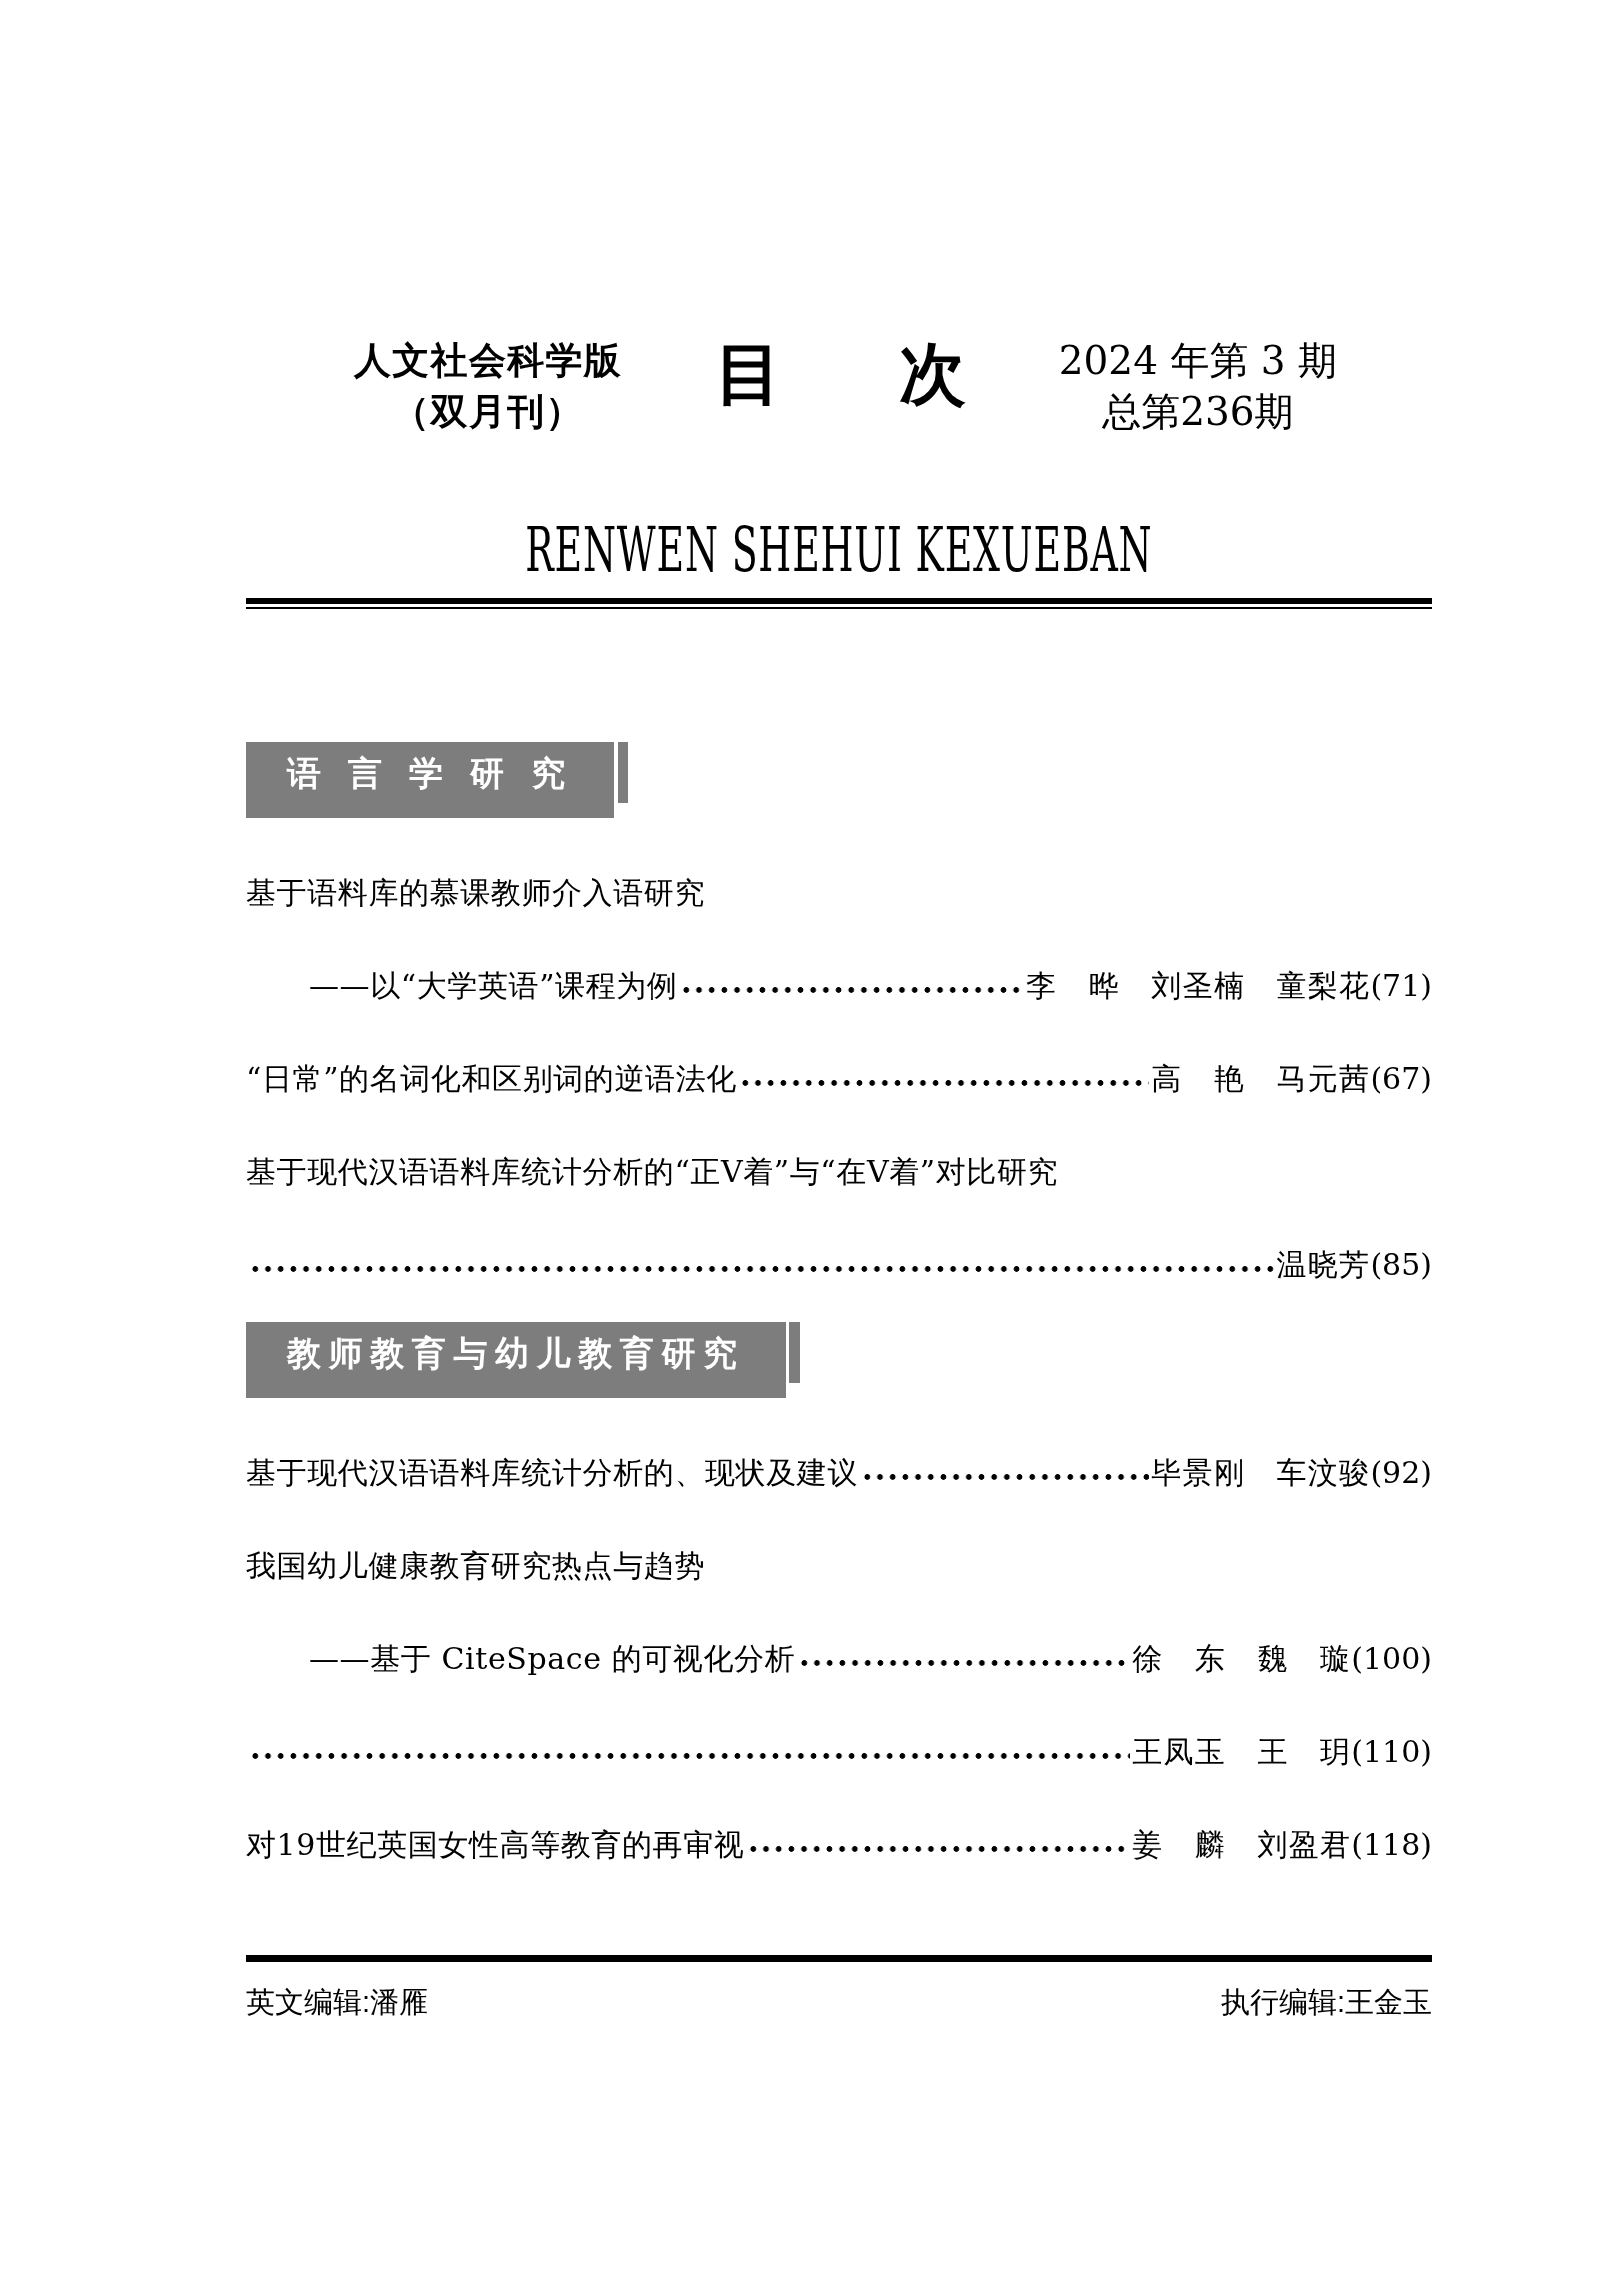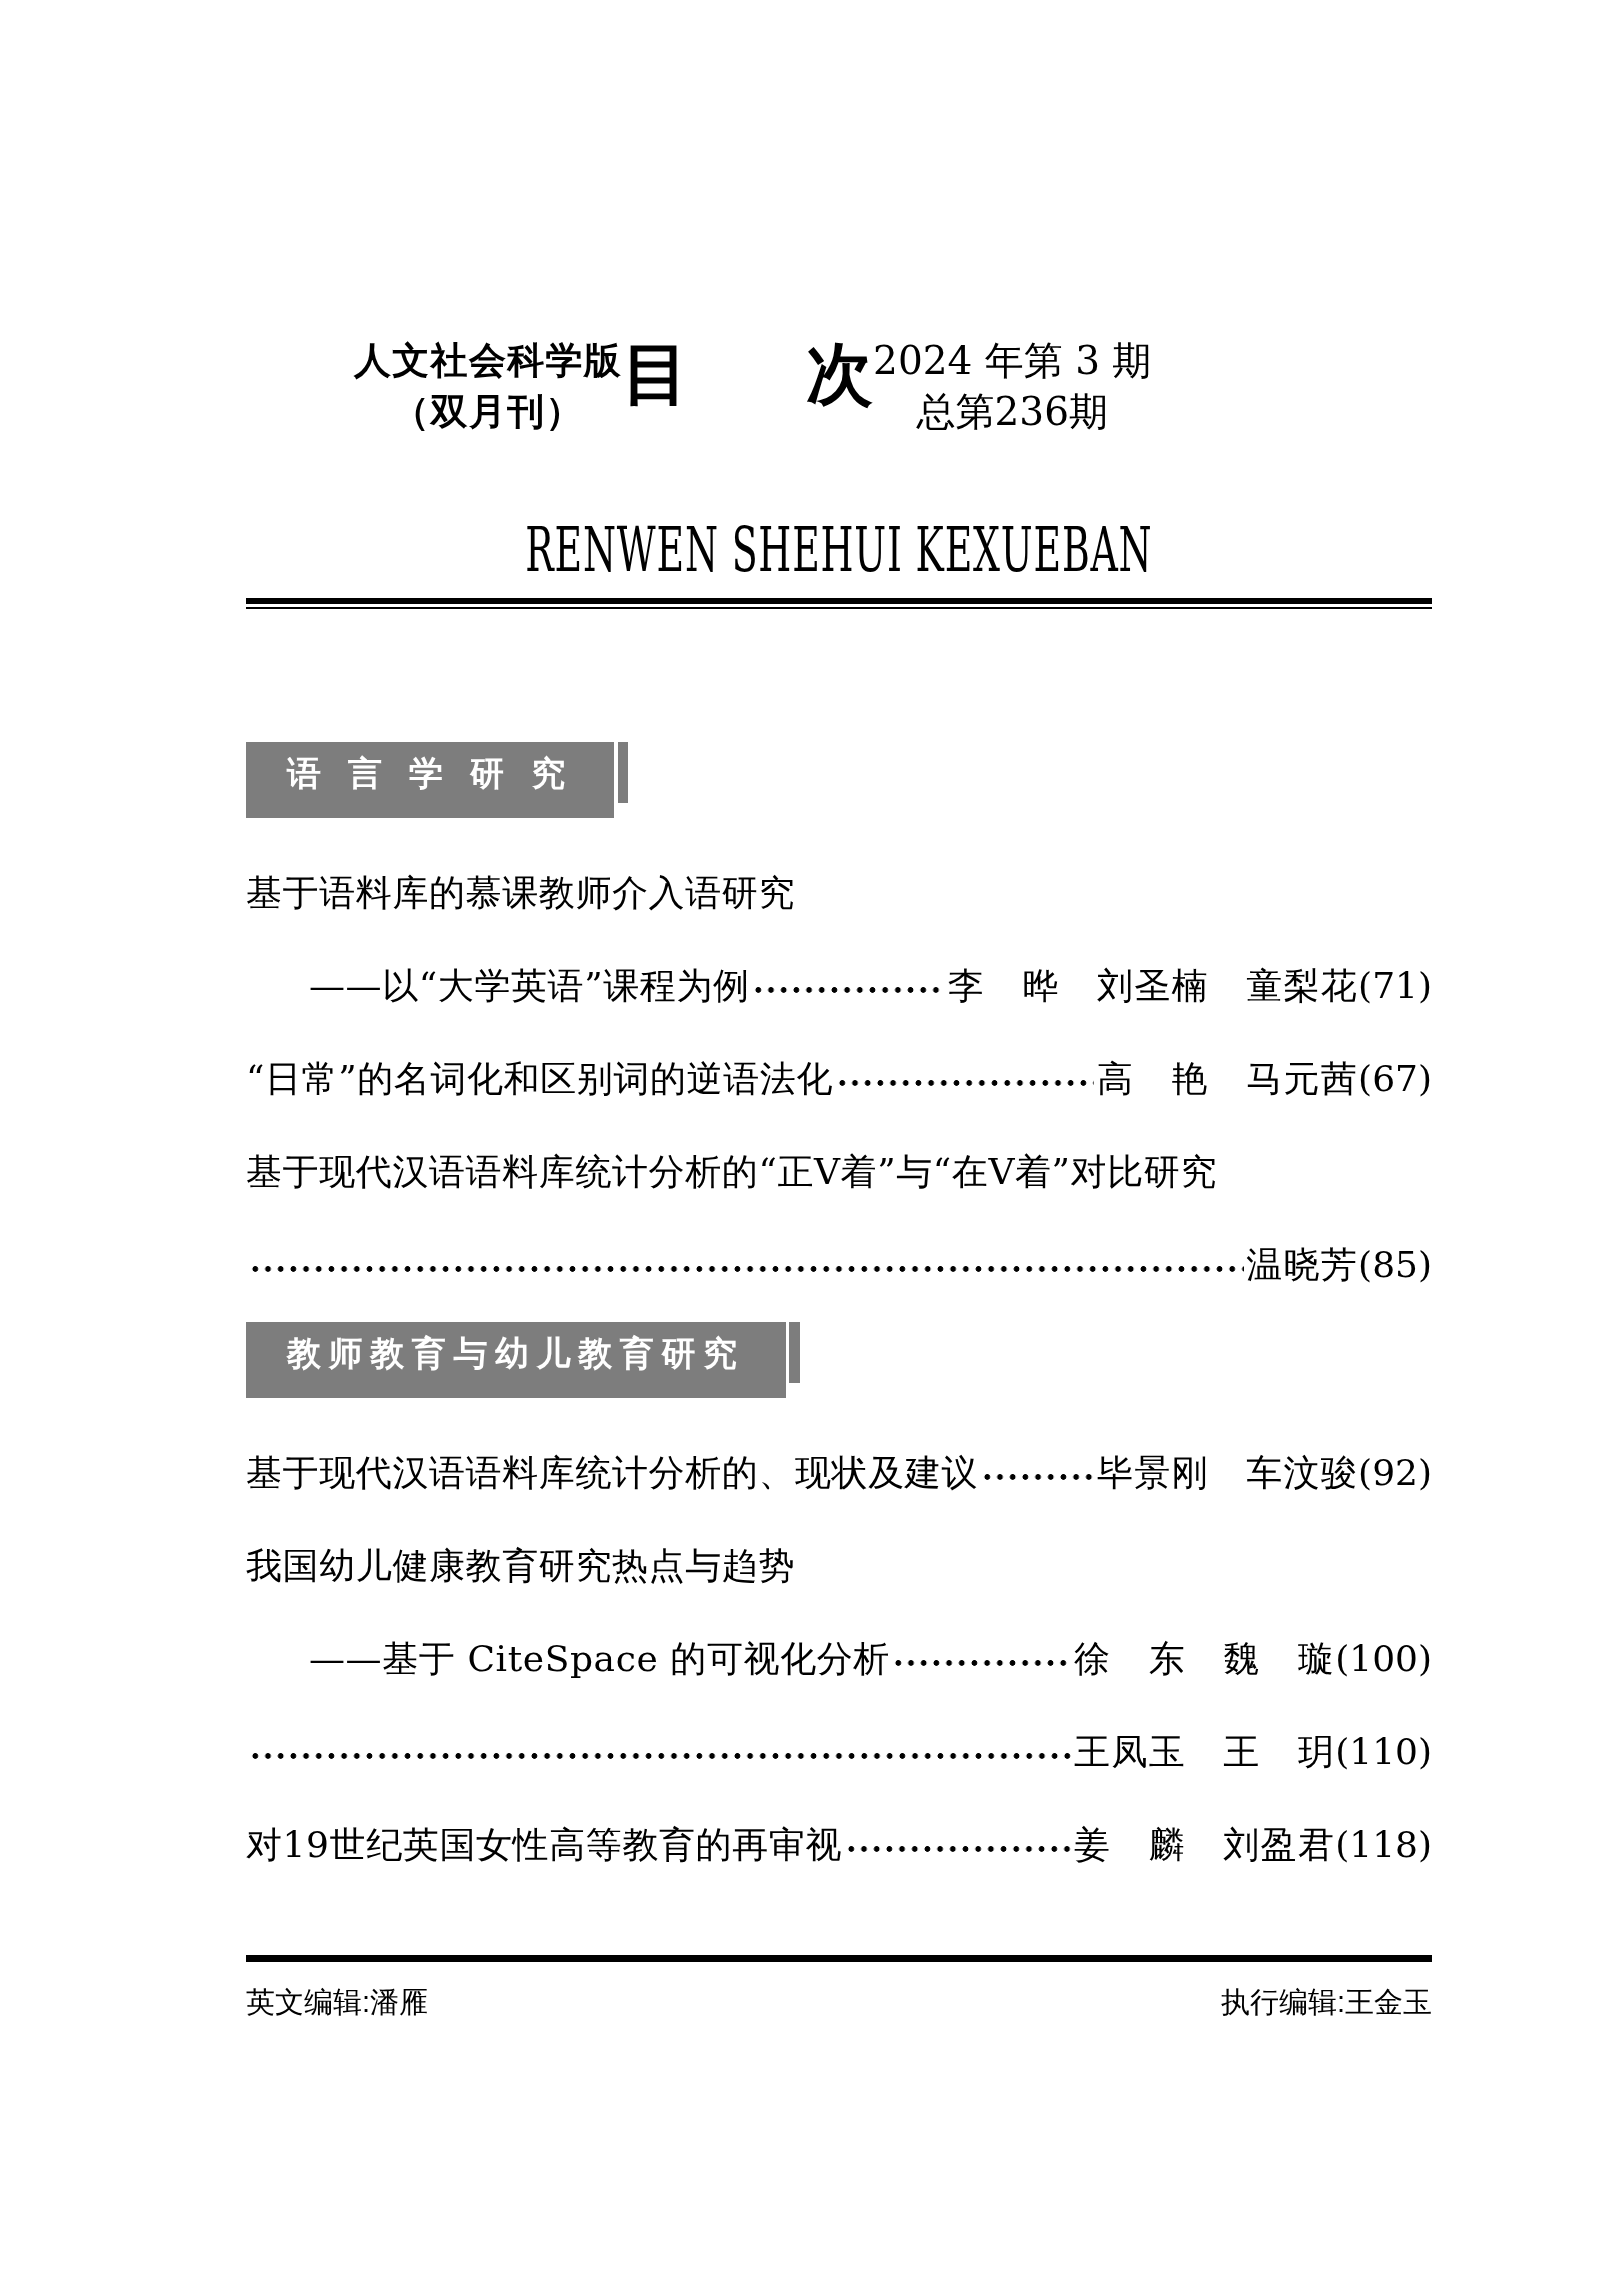--- a/index.html
+++ b/index.html
@@ -4,39 +4,39 @@
 <style>
   html,body{margin:0;padding:0}
   body{
     width:1620px;height:2273px;background:#ffffff;color:#000;
     font-family:"DejaVu Serif",serif;overflow:hidden;
     --gray:#7d7d7d;
   }
   .content{width:1186px;margin-left:246px;padding-top:335px}
 
   
-  .masthead{display:flex;align-items:flex-start;padding:0 95px 0 108px}
+  .masthead{display:flex;justify-content:space-between;align-items:flex-start;padding:0 95px 0 108px}
   .ed-block{font-family:"Liberation Sans",sans-serif;font-weight:700;font-size:37px;line-height:51px;text-align:center;letter-spacing:1.3px}
   .toc-title{display:flex;gap:117px;font-family:"Liberation Sans",sans-serif;font-weight:900;font-size:67px;line-height:75px;margin-top:1.3px;letter-spacing:0}
   .issue-block{font-size:39px;line-height:51px;text-align:center}
 
   .pinyin-wrap{text-align:center;margin-top:90px}
   .pinyin{display:inline-block;font-size:61px;line-height:46px;transform:scaleX(0.62);transform-origin:center;letter-spacing:1.3px}
 
   .rule-thick{height:5.7px;background:#000;margin-top:25.4px}
   .rule-thin{height:1.9px;background:#000;margin-top:3.2px}
 
   
   #sections{padding-top:94px}
   section{display:block}
   .sec-head{position:relative;display:inline-block;background:var(--gray);height:76px;line-height:62px;padding:0 41px;margin-top:39px}
   .sec-head::after{content:"";position:absolute;top:0;right:-14px;width:10.2px;height:61px;background:var(--gray)}
   .sec-head-text{color:#ffffff;font-weight:700;font-size:34px;letter-spacing:7.6px}
 
-  .line{display:flex;align-items:center;font-size:36px;line-height:37px;margin-top:56px;white-space:nowrap}
+  .line{display:flex;align-items:center;font-size:30px;line-height:37px;margin-top:56px;white-space:nowrap}
   .line .t{letter-spacing:0.6px}
   .line.indent{padding-left:63px}
   .leader{
     flex:1;align-self:stretch;margin:0 2.5px;min-width:25.4px;
     background-image:radial-gradient(circle at 6.3px 62%, #000 2.5px, transparent 3.2px);
     background-size:12.7px 100%;background-repeat:repeat-x;
   }
   .title-line .t{letter-spacing:0.6px}
   .a{letter-spacing:1.3px}
   .pg{letter-spacing:0}

